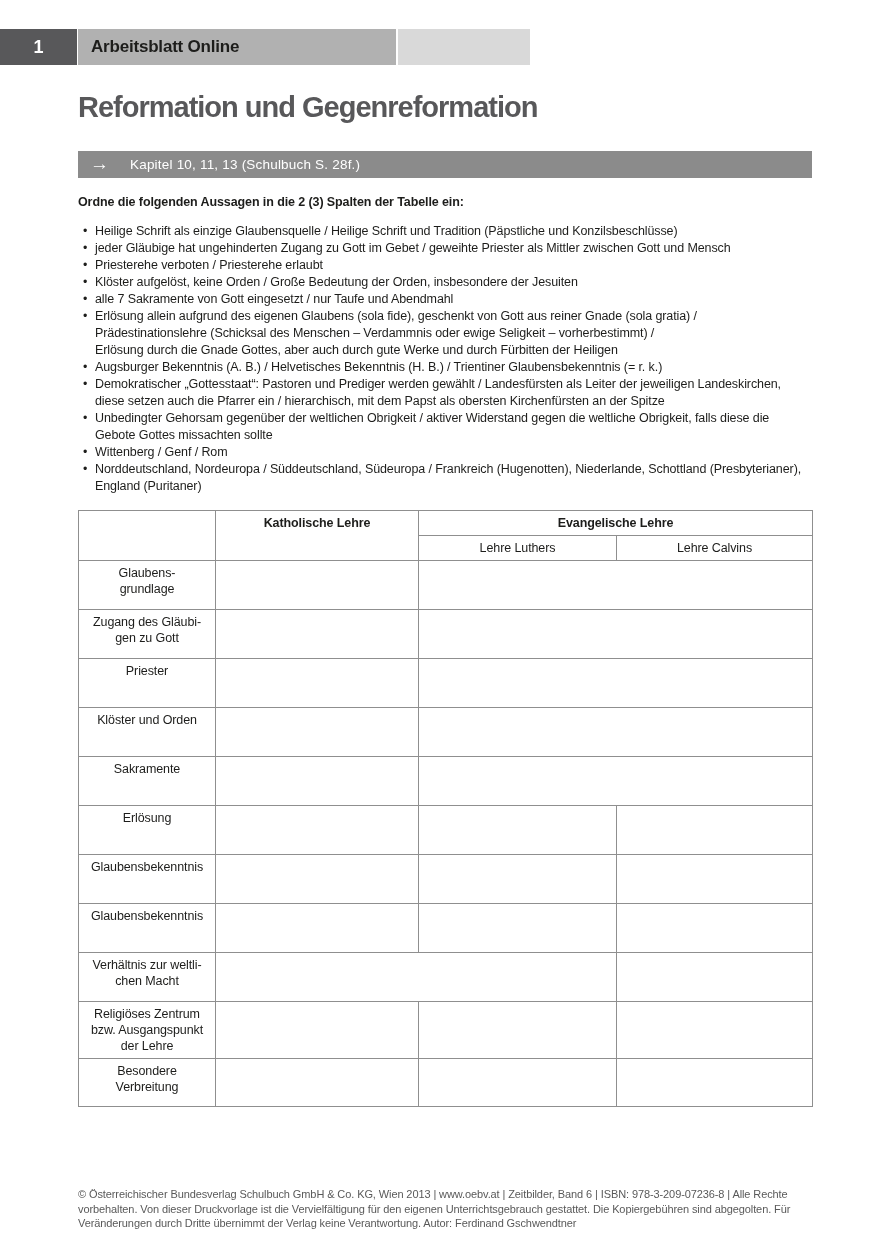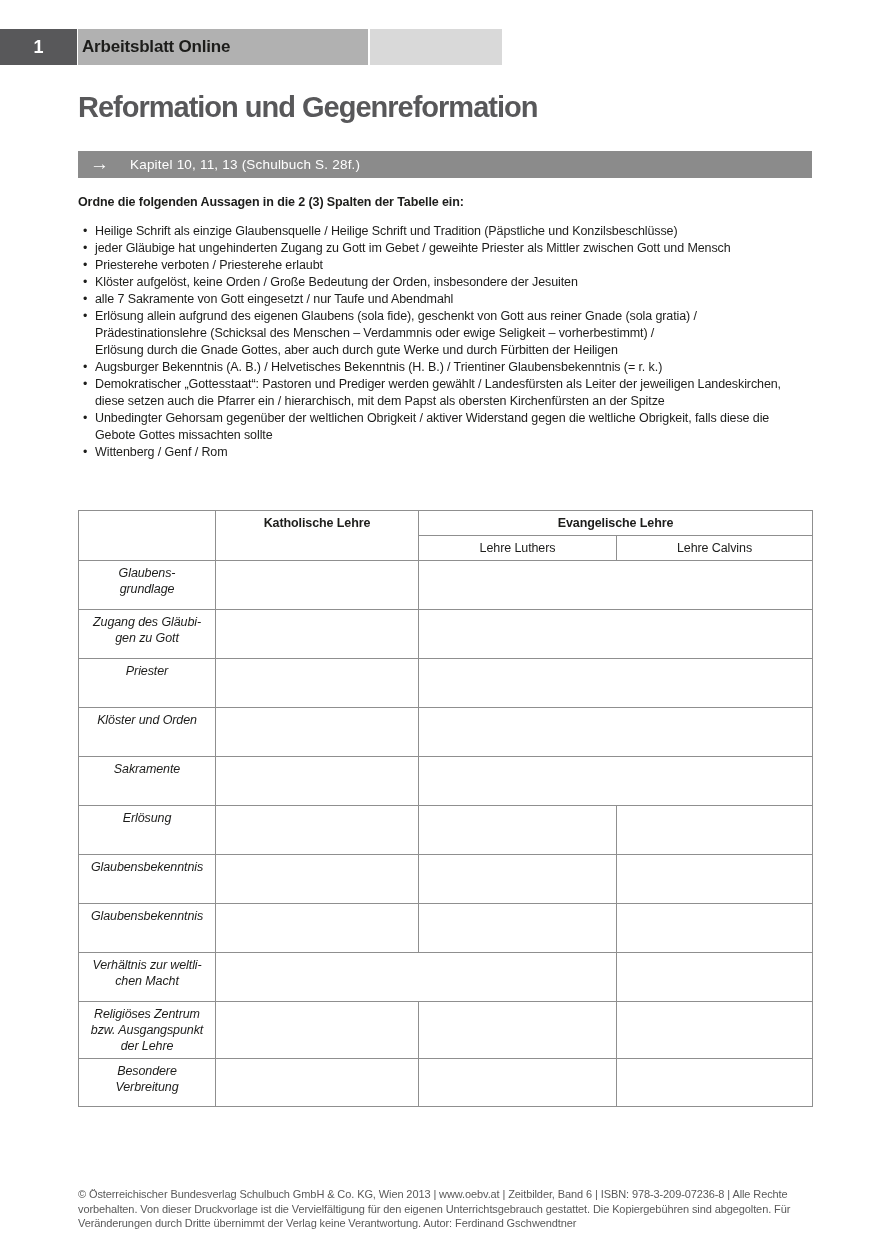--- a/index.html
+++ b/index.html
@@ -4,23 +4,23 @@
 <style>
   * { margin:0; padding:0; box-sizing:border-box; }
   html,body { width:890px; height:1258px; background:#ffffff;
     font-family:"Liberation Sans", sans-serif; color:#1d1d1b; }
   .page { position:relative; width:890px; height:1258px; overflow:hidden; }
 
   
   .header-bar { position:absolute; top:29px; left:0; height:36px; display:flex; }
   .hb-num { width:77px; background:#58585a; color:#ffffff; font-weight:bold;
     font-size:18px; display:flex; align-items:center; justify-content:center; }
-  .hb-title { width:290px; margin-left:1px; background:#b1b1b1; color:#1d1d1b;
+  .hb-title { width:318px; margin-left:1px; background:#b1b1b1; color:#1d1d1b;
     font-weight:bold; font-size:17px; display:flex; align-items:center;
-    padding-left:4px; letter-spacing:-0.2px; }
+    padding-left:13px; letter-spacing:-0.2px; }
   .hb-light { width:132px; margin-left:2px; background:#d9d9d9; }
 
   
   .page-title { position:absolute; top:91px; left:78px; font-size:29px;
     font-weight:bold; color:#58585a; letter-spacing:-1px; white-space:nowrap; }
 
   
   .banner { position:absolute; top:151px; left:78px; width:734px; height:27px;
     background:#8b8b8b; color:#ffffff; }
   .banner .arrow { position:absolute; left:12px; top:0; line-height:26px;
@@ -41,21 +41,21 @@
   table.cmp { position:absolute; top:510px; left:78px; width:734px;
     border-collapse:collapse; table-layout:fixed; }
   table.cmp td { border:1px solid #8f8f8f; vertical-align:top;
     padding:4px 8px; font-size:12.5px; line-height:16px; letter-spacing:-0.1px;text-align:center; }
   tr.h1r { height:24px; }
   tr.h2r { height:24px; }
   td.hdr { font-weight:bold; }
   tr.h49 { height:49px; }
   tr.h53 { height:53px; }
   tr.h48 { height:48px; }
-  td.lbl { white-space:pre-line;font-style:italic; }
+  td.lbl { white-space:pre-line; }
 
   
   .outro { position:absolute; top:1122px; left:78px; width:734px;
     font-size:12.5px; line-height:19px; letter-spacing:-0.1px; text-align:justify; }
   .footer { position:absolute; top:1187px; left:78px; width:734px;
     font-size:11px; line-height:14.5px; color:#595959; letter-spacing:-0.1px; }
 </style>
 </head>
 <body>
 
@@ -82,20 +82,21 @@
     <li>Priesterehe verboten / Priesterehe erlaubt</li>
     <li>Klöster aufgelöst, keine Orden / Große Bedeutung der Orden, insbesondere der Jesuiten</li>
     <li>alle 7 Sakramente von Gott eingesetzt / nur Taufe und Abendmahl</li>
     <li>Erlösung allein aufgrund des eigenen Glaubens (sola fide), geschenkt von Gott aus reiner Gnade (sola gratia) /
 Prädestinationslehre (Schicksal des Menschen – Verdammnis oder ewige Seligkeit – vorherbestimmt) /
 Erlösung durch die Gnade Gottes, aber auch durch gute Werke und durch Fürbitten der Heiligen</li>
     <li>Augsburger Bekenntnis (A. B.) / Helvetisches Bekenntnis (H. B.) / Trientiner Glaubensbekenntnis (= r. k.)</li>
     <li>Demokratischer „Gottesstaat“: Pastoren und Prediger werden gewählt / Landesfürsten als Leiter der jeweiligen Landeskirchen, diese setzen auch die Pfarrer ein / hierarchisch, mit dem Papst als obersten Kirchenfürsten an der Spitze</li>
     <li>Unbedingter Gehorsam gegenüber der weltlichen Obrigkeit / aktiver Widerstand gegen die weltliche Obrigkeit, falls diese die Gebote Gottes missachten sollte</li>
     <li>Wittenberg / Genf / Rom</li>
+    <li>Norddeutschland, Nordeuropa / Süddeutschland, Südeuropa / Frankreich (Hugenotten), Niederlande, Schottland (Presbyterianer), England (Puritaner)</li>
   </ul>
 
   <table class="cmp">
     <colgroup>
       <col style="width:137px">
         <col style="width:203px">
         <col style="width:198px">
         <col style="width:196px">
     </colgroup>
     <tbody>

